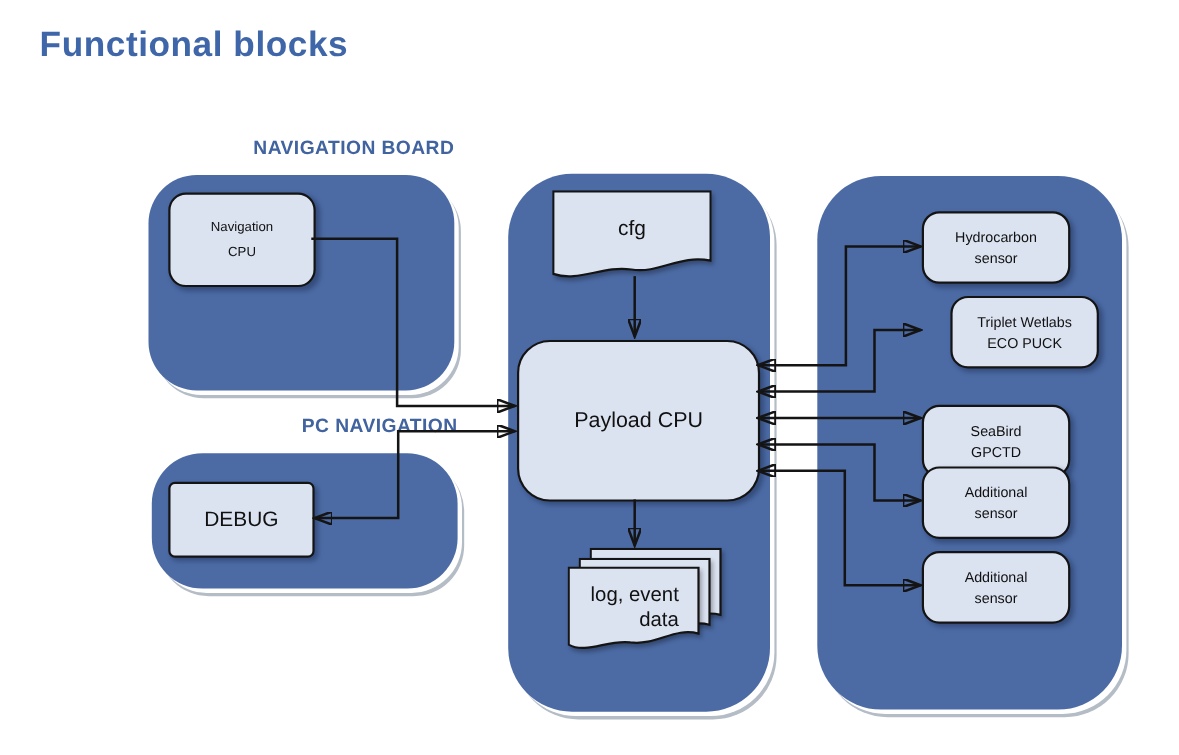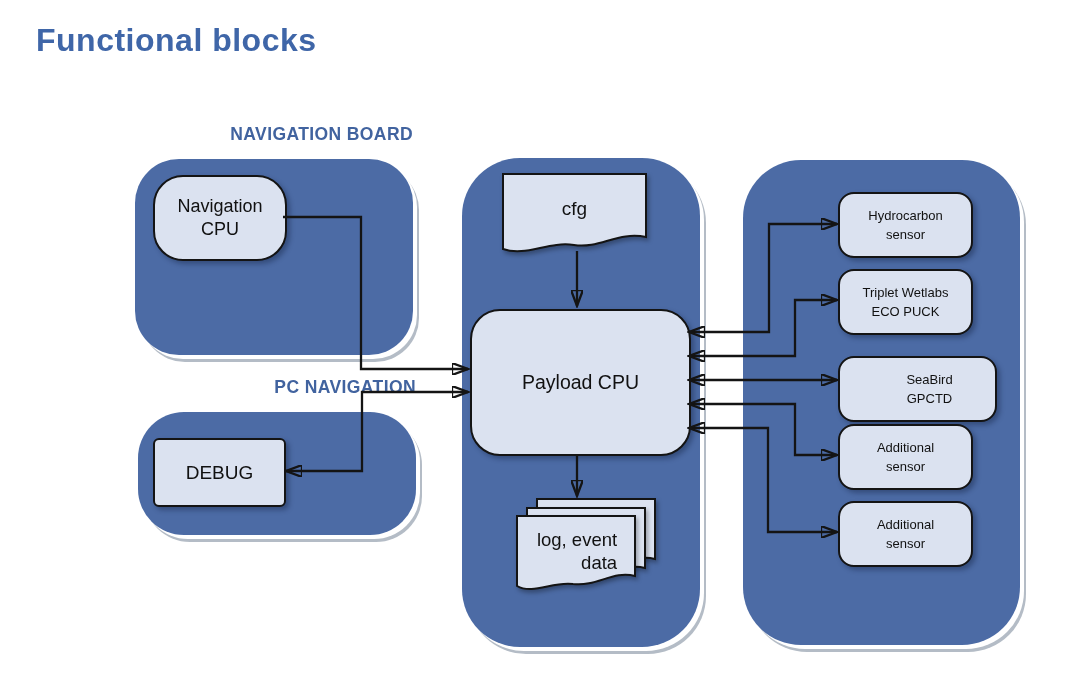--- a/index.html
+++ b/index.html
@@ -39,27 +39,27 @@
   #panel-payload{left:462px;top:158px;width:238px;height:489px;border-radius:58px;}
   #panel-sensors{left:743px;top:160px;width:277px;height:485px;border-radius:58px;}
 
   .node{
     position:absolute;background:var(--node-fill);
     border:2px solid var(--line-black);
     display:flex;align-items:center;justify-content:center;
     text-align:center;color:#111;white-space:pre-line;
     box-shadow:3px 3px 5px rgba(10,20,45,0.35);
   }
-  #node-navcpu{left:153px;top:175px;width:130px;height:82px;border-radius:30px;font-size:18px;line-height:23px;}
+  #node-navcpu{left:153px;top:175px;width:130px;height:82px;border-radius:16px;font-size:12px;line-height:23px;}
   #node-debug{left:153px;top:438px;width:129px;height:65px;border-radius:6px;font-size:19px;}
   #node-payloadcpu{left:470px;top:309px;width:217px;height:143px;border-radius:30px;font-size:19.5px;}
   .sensor{left:838px;width:131px;height:62px;border-radius:16px;font-size:13px;line-height:19px;}
   #node-s0{top:192px;}
-  #node-s1{top:269px;}
-  #node-s2{top:356px;padding-left:24px;}
+  #node-s1{top:269px;margin-left:26px;}
+  #node-s2{top:368px;}
   #node-s3{top:424px;}
   #node-s4{top:501px;}
 
   .docsvg{position:absolute;filter:drop-shadow(2px 3px 2px rgba(0,0,0,0.3));}
   #doc-cfg{left:502px;top:173px;}
   #doc-log-back{left:536px;top:498px;}
   #doc-log-mid{left:526px;top:507px;}
   #doc-log-front{left:516px;top:515px;}
   .doctext{
     position:absolute;display:flex;align-items:center;justify-content:center;

